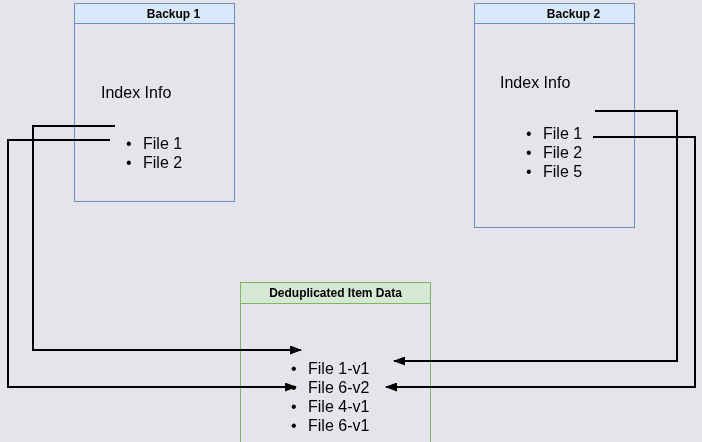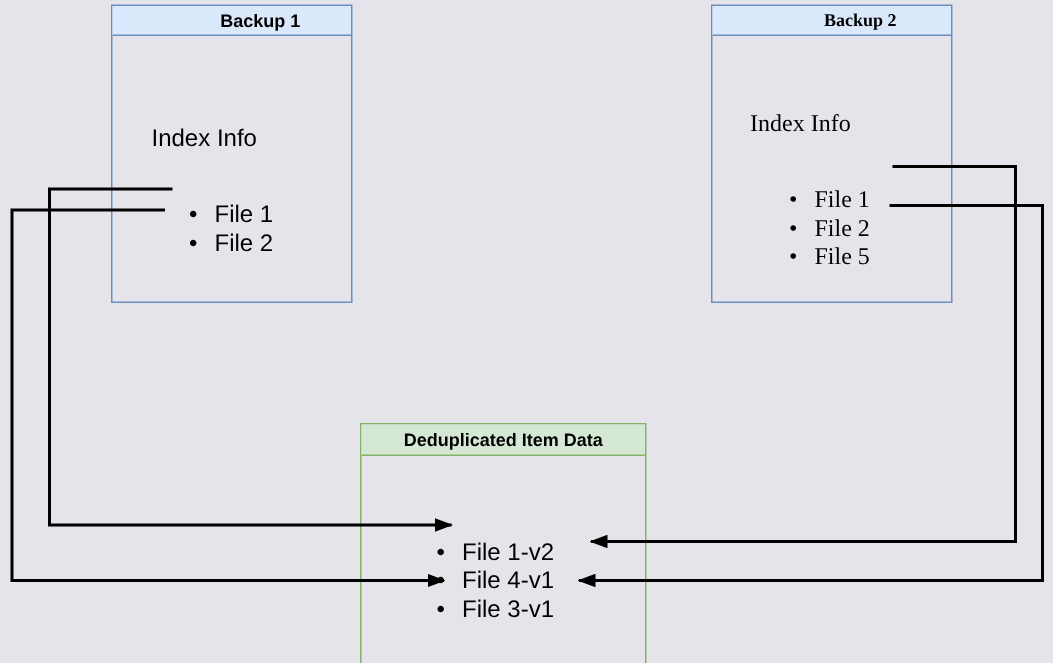--- a/index.html
+++ b/index.html
@@ -61,21 +61,21 @@
     padding-left: 17px;
   }
   ul.file-list li::before {
     content: "\2022";
     position: absolute;
     left: 0;
     top: 0;
   }
   
   #backup1 { left: 74px;  top: 3px;   width: 161px; height: 199px; }
-  #backup2 { left: 474px; top: 3px;   width: 161px; height: 199px; font-family: Liberation Serif, serif; }
+  #backup2 { left: 474px; top: 3px;   width: 161px; height: 225px; }
   #dedup   { left: 240px; top: 282px; width: 191px; height: 172px; }
   #backup1 .node-header, #backup2 .node-header { height: 20px; padding-left: 38px; }
   #dedup .node-header { height: 21px; }
 
   #backup1 .box-heading { left: 26px; top: 60px; }
   #backup1 ul.file-list { left: 51px; top: 110px; }
 
   #backup2 .box-heading { left: 25px; top: 50px; }
   #backup2 ul.file-list { left: 51px; top: 100px; }
 
@@ -120,23 +120,24 @@
       </ul>
     </div>
   </div>
 
   <div class="node green" id="dedup">
     <div class="node-header">
       <span>Deduplicated Item Data</span>
     </div>
     <div class="node-body">
       <ul class="file-list">
-        <li>File 1-v2</li>
+        <li>File 1-v1</li>
+        <li>File 6-v2</li>
         <li>File 4-v1</li>
-        <li>File 3-v1</li>
+        <li>File 6-v1</li>
       </ul>
     </div>
   </div>
 
   <svg class="arrow-layer" viewBox="0 0 702 442" xmlns="http://www.w3.org/2000/svg">
     <defs>
       <marker id="arrowhead" markerWidth="12" markerHeight="9" refX="11" refY="4.5" orient="auto" markerUnits="userSpaceOnUse">
         <path d="M0,0 L12,4.5 L0,9 Z" fill="#000000"></path>
       </marker>
     </defs>

